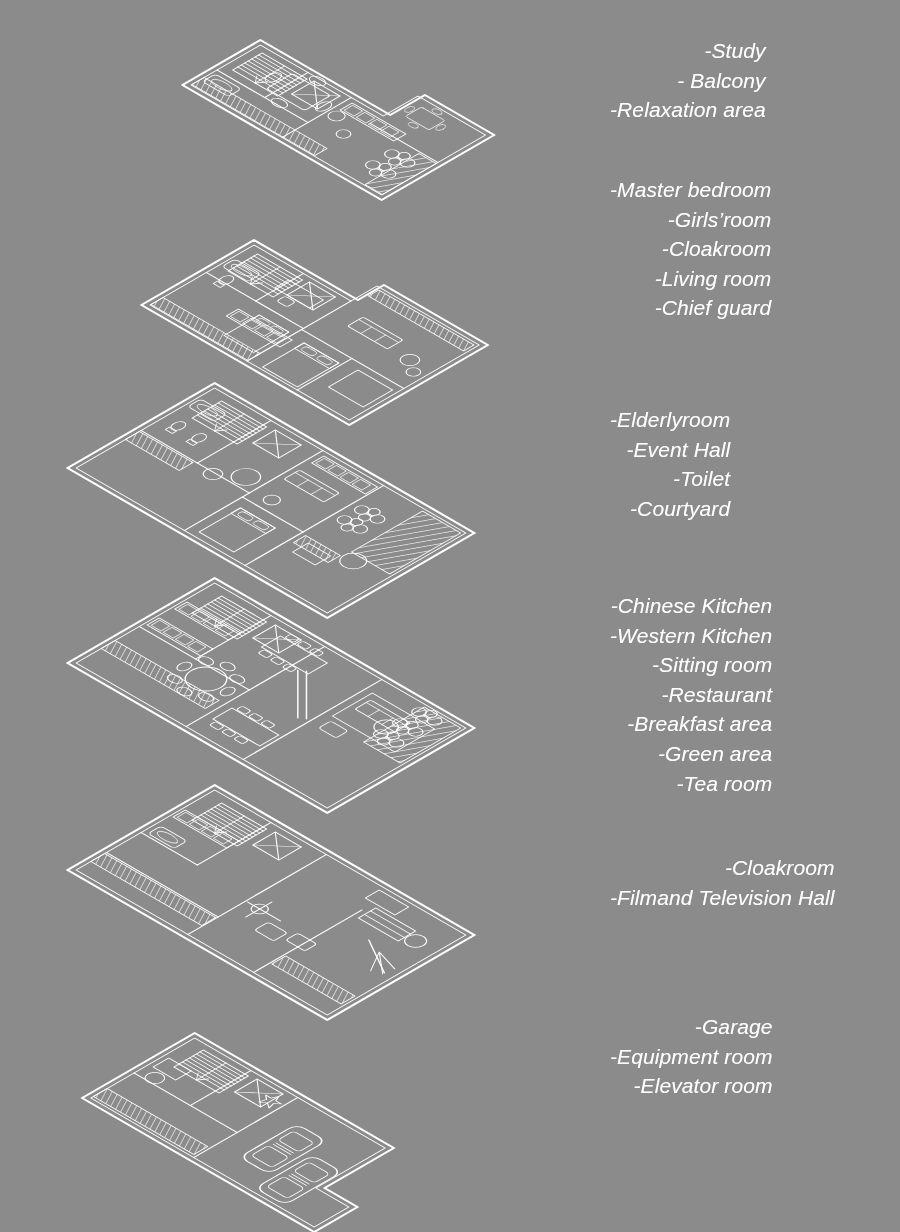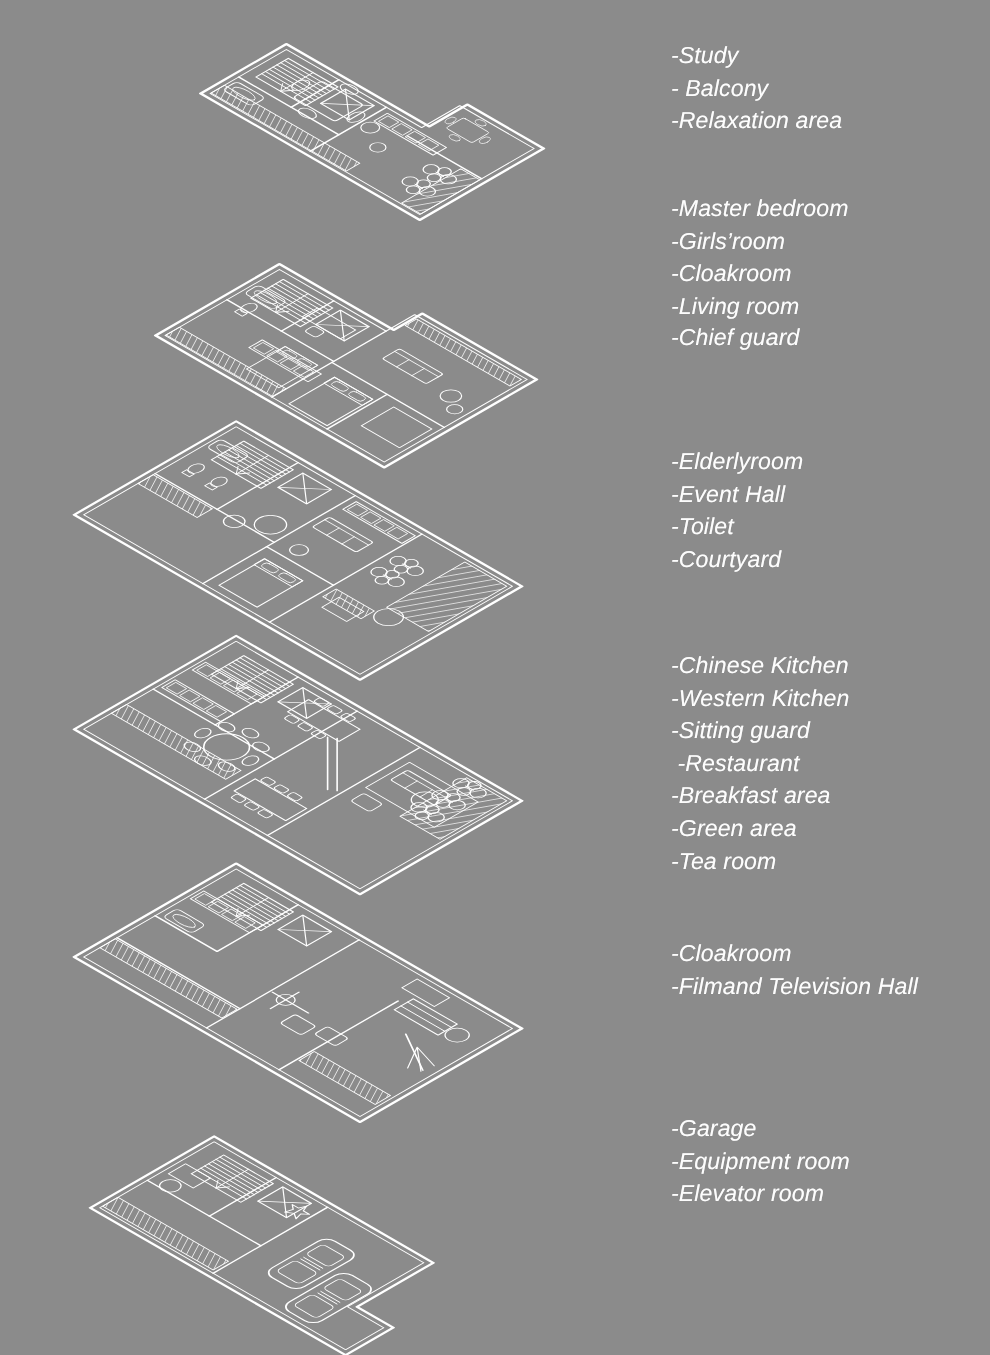--- a/index.html
+++ b/index.html
@@ -32,20 +32,21 @@
   }
   #plans svg { display: block; }
 
   
   #labels {
     position: absolute;
     left: 0; top: 0;
     width: 900px;
     height: 1232px;
     pointer-events: none;
+    text-align: right;
   }
   .label-group {
     position: absolute;
     left: 610px;
     pointer-events: auto;
   }
   .label-line {
     color: #fdfdfd;
     font-family: "Liberation Sans", sans-serif;
     font-style: italic;
@@ -445,21 +446,21 @@
     <div class="label-group" style="top: 405px;">
       <div class="label-line">-Elderlyroom</div>
       <div class="label-line">-Event Hall</div>
       <div class="label-line">-Toilet</div>
       <div class="label-line">-Courtyard</div>
     </div>
 
     <div class="label-group" style="top: 555px; margin-top: 36px;">
       <div class="label-line">-Chinese Kitchen</div>
       <div class="label-line">-Western Kitchen</div>
-      <div class="label-line">-Sitting guard</div>
+      <div class="label-line">-Sitting room</div>
       <div class="label-line"> -Restaurant</div>
       <div class="label-line">-Breakfast area</div>
       <div class="label-line">-Green area</div>
       <div class="label-line">-Tea room</div>
     </div>
 
     <div class="label-group" style="top: 853px;">
       <div class="label-line">-Cloakroom</div>
       <div class="label-line">-Filmand Television Hall</div>
     </div>

